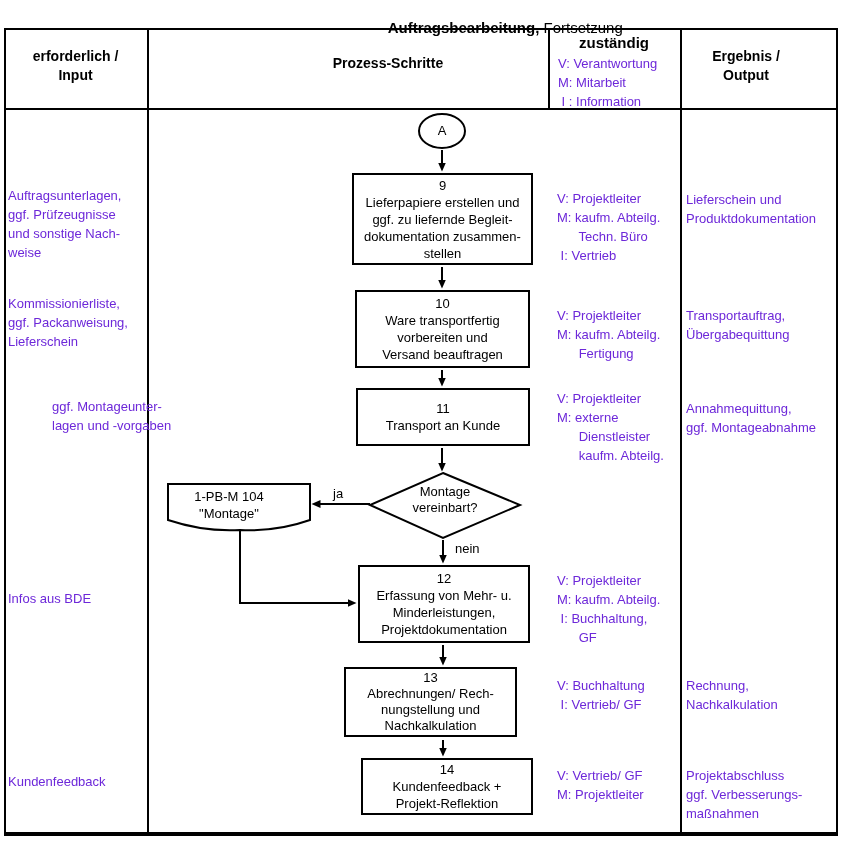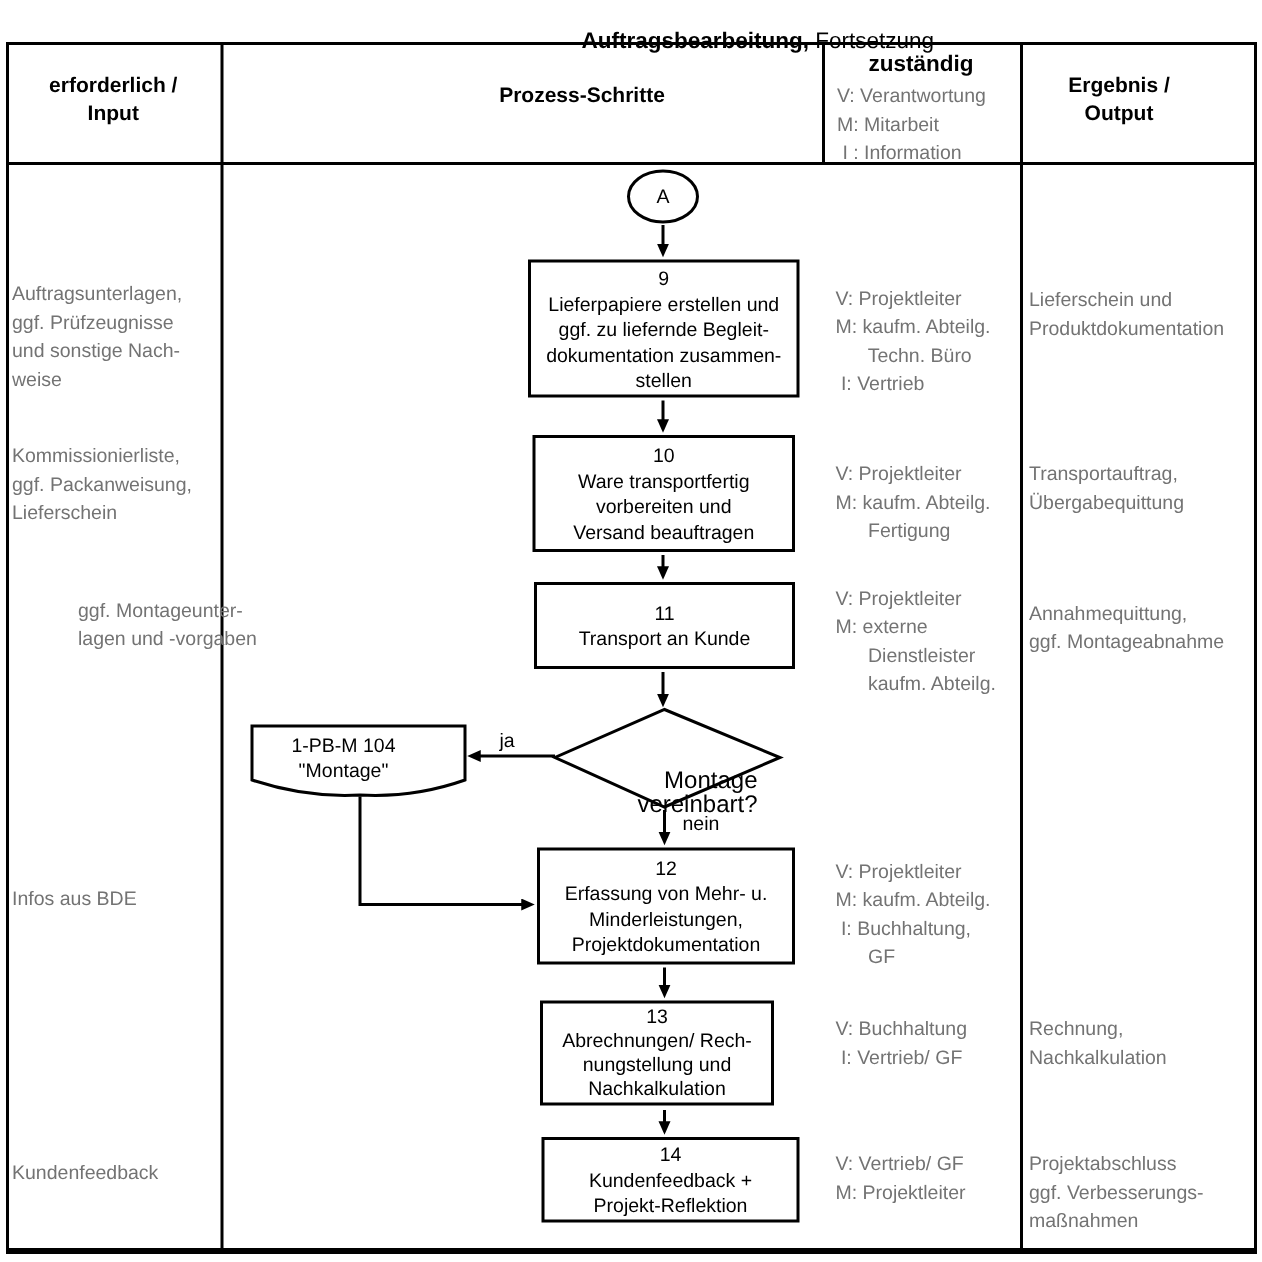--- a/index.html
+++ b/index.html
@@ -1,21 +1,21 @@
 <!DOCTYPE html>
 <html><head>
 <meta charset="utf-8">
 <style>
   html,body{margin:0;padding:0;background:#fff;}
   #stage{
     position:relative;width:841px;height:841px;background:#ffffff;
     font-family:"Liberation Sans",sans-serif;color:#000;overflow:hidden;
   }
   .abs{position:absolute;}
-  .txt{position:absolute;white-space:pre;font-size:13px;line-height:19px;color:#737373;}
+  .txt{position:absolute;white-space:pre;font-size:13px;line-height:19px;color:#6d28d9;}
   .bold{font-weight:bold;}
   .center{text-align:center;}
   .vline{position:absolute;background:#000;width:2px;}
   .hline{position:absolute;background:#000;height:2px;}
   .flowbox{
     position:absolute;border:2px solid #000;background:#fff;
     display:flex;flex-direction:column;align-items:center;justify-content:center;
     font-size:13px;line-height:17px;text-align:center;white-space:pre;
   }
   .lbl{position:absolute;font-size:13px;line-height:16px;}
@@ -81,31 +81,31 @@
 Versand beauftragen</span>
   </div>
   <div class="flowbox" style="left:356px;top:388px;width:174px;height:58px;box-sizing:border-box;">
     <span>11</span><span>Transport an Kunde</span>
   </div>
   <div class="flowbox" style="left:358px;top:565px;width:172px;height:78px;box-sizing:border-box;">
     <span>12</span><span>Erfassung von Mehr- u.
 Minderleistungen,
 Projektdokumentation</span>
   </div>
-  <div class="flowbox" style="left:360px;top:667px;width:156px;height:70px;box-sizing:border-box;line-height:16px;">
+  <div class="flowbox" style="left:344px;top:667px;width:173px;height:70px;box-sizing:border-box;line-height:16px;">
     <span>13</span><span>Abrechnungen/ Rech-
 nungstellung und
 Nachkalkulation</span>
   </div>
   <div class="flowbox" style="left:361px;top:758px;width:172px;height:57px;box-sizing:border-box;">
     <span>14</span><span>Kundenfeedback +
 Projekt-Reflektion</span>
   </div>
 
-  <div class="abs center" style="left:385px;top:513px;width:120px;font-size:16px;line-height:16px;white-space:pre;text-align:right;">Montage
+  <div class="abs center" style="left:385px;top:484px;width:120px;font-size:13px;line-height:16px;white-space:pre;">Montage
 vereinbart?</div>
   <div class="lbl" style="left:333px;top:486px;">ja</div>
   <div class="lbl" style="left:455px;top:541px;">nein</div>
 
   <div class="abs center" style="left:168px;top:488px;width:122px;font-size:13px;line-height:17px;white-space:pre;">1-PB-M 104
 "Montage"</div>
 
   <div class="txt" style="left:8px;top:186px;">Auftragsunterlagen,
 ggf. Prüfzeugnisse
 und sonstige Nach-

